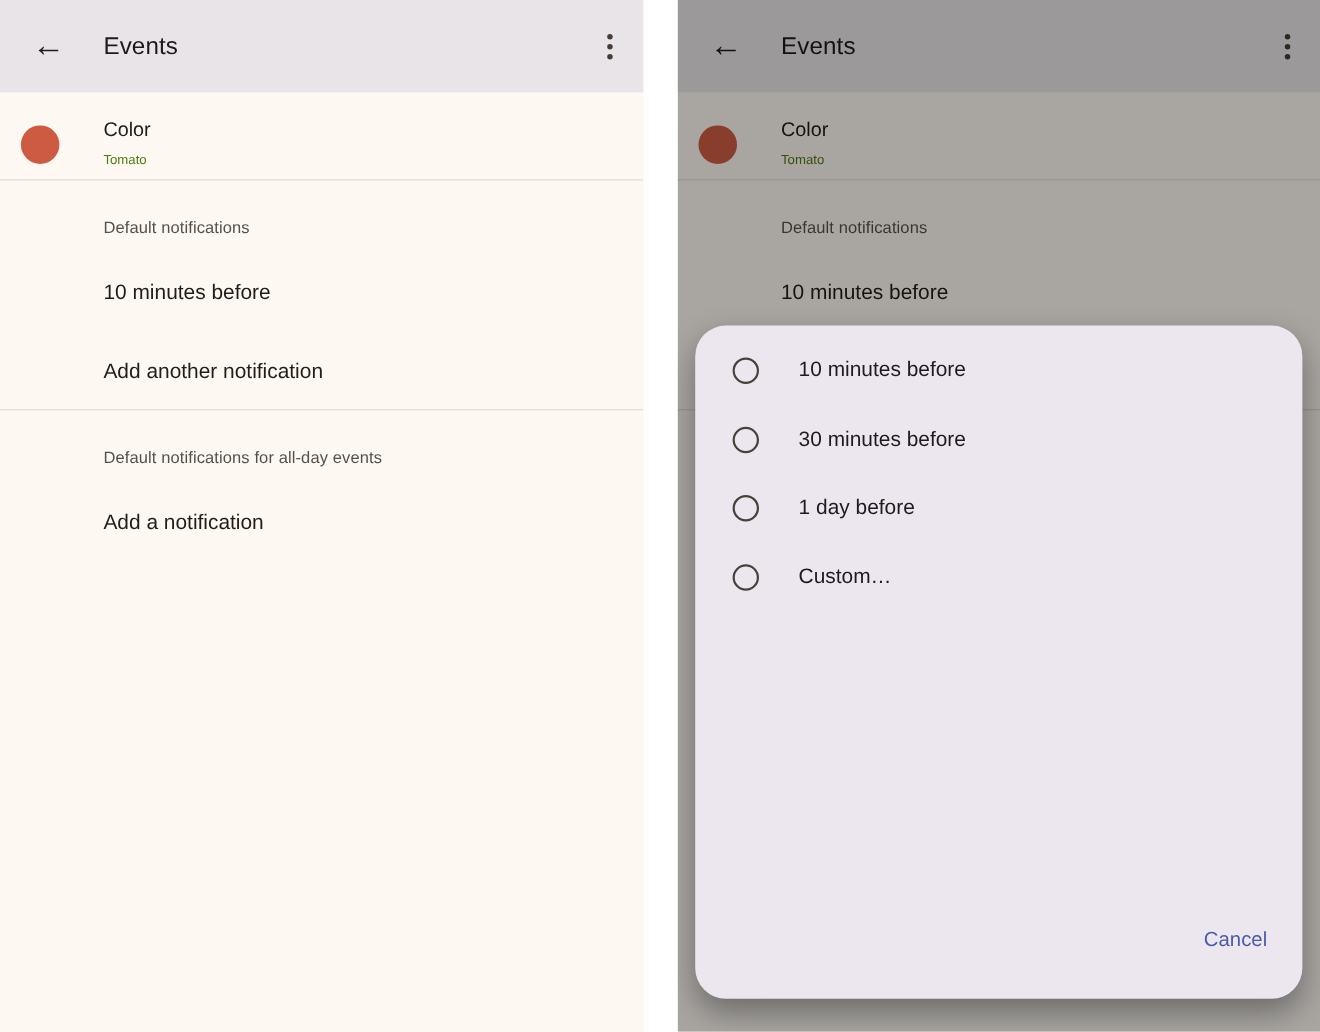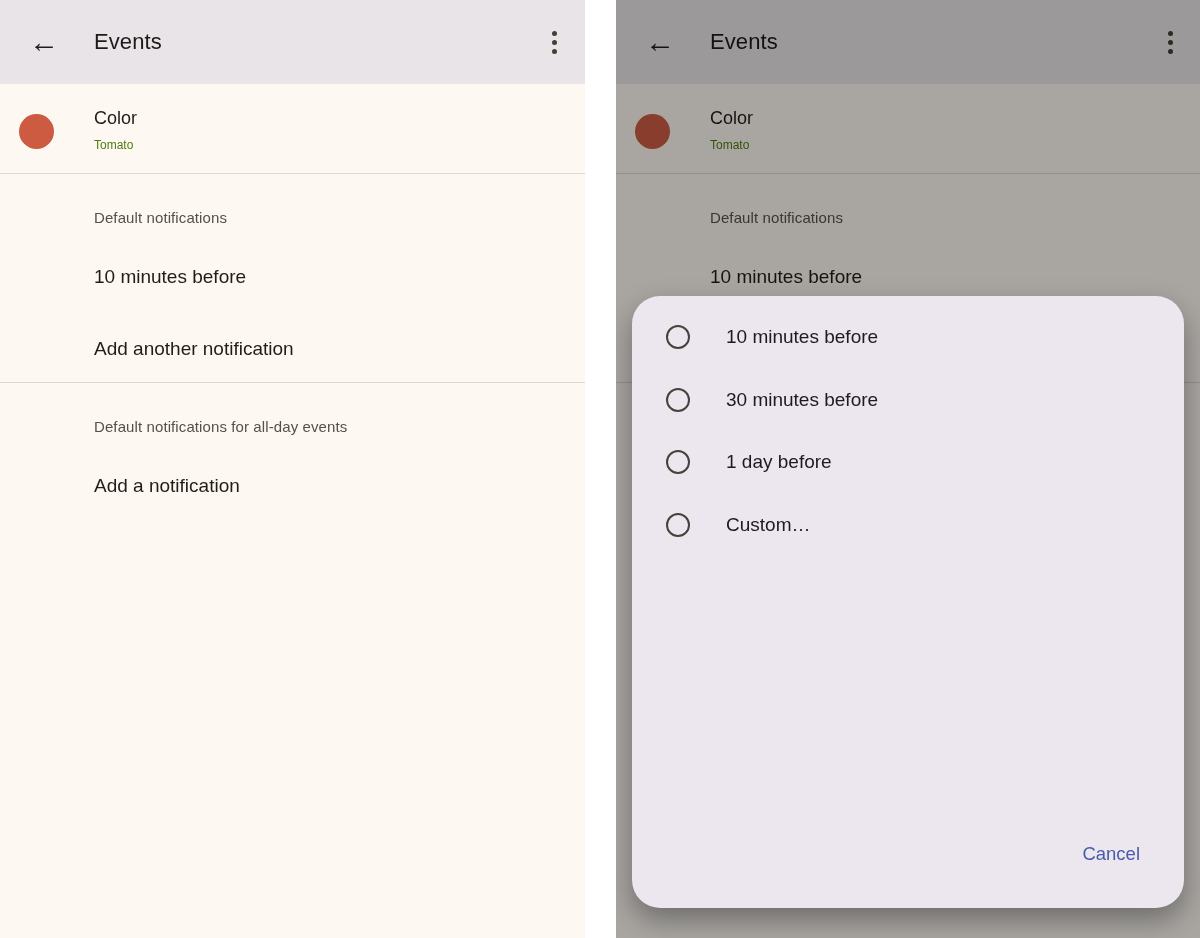--- a/index.html
+++ b/index.html
@@ -34,21 +34,21 @@
   .kebab {
     position:absolute; left:545px; top:28px; width:19px; height:28px;
     display:flex; flex-direction:column; align-items:center;
     justify-content:center; gap:4px; cursor:pointer;
   }
   .kebab .dot { width:5px; height:5px; border-radius:50%; background:#453d33; }
 
   
   .screen-body { position:absolute; top:84px; left:0; right:0; bottom:0; }
   .color-row {
-    position:relative; height:90px;
+    position:relative; height:80px;
     border-bottom:1.5px solid #ddd8d2; cursor:pointer;
   }
   .swatch {
     position:absolute; left:19px; top:30px; width:35px; height:35px;
     border-radius:50%; background:#cd5b42;
   }
   .color-label { position:absolute; left:94px; top:24px; font-size:18px; color:#1f1c1a; }
   .color-value { position:absolute; left:94px; top:54px; font-size:12px; color:#4d7c0f; }
 
   .section { border-bottom:1.5px solid #ddd8d2; padding:35px 0 11px 0; }
@@ -78,21 +78,21 @@
     flex:none; width:24px; height:24px; border-radius:50%;
     border:2.5px solid #48413a;
   }
   .radio.sel { border:3.5px solid #4d5aa3; position:relative; }
   .radio.sel::after {
     content:''; position:absolute; inset:2.5px; border-radius:50%;
     background:#4d5aa3;
   }
   .dlg-label { margin-left:36px; font-size:19px; color:#1e1b1e; }
   .cancel-btn {
-    position:absolute; right:44px; top:546px; height:24px; line-height:24px;
+    position:absolute; right:32px; top:546px; height:24px; line-height:24px;
     font-size:18.5px; font-weight:500; color:#4a5ba8; cursor:pointer;
   }
 </style>
 </head>
 <body>
 
 <div class="panel" id="panel-left">
   <div class="topbar">
     <div class="back-btn">←</div>
     <div class="appbar-title">Events</div>

